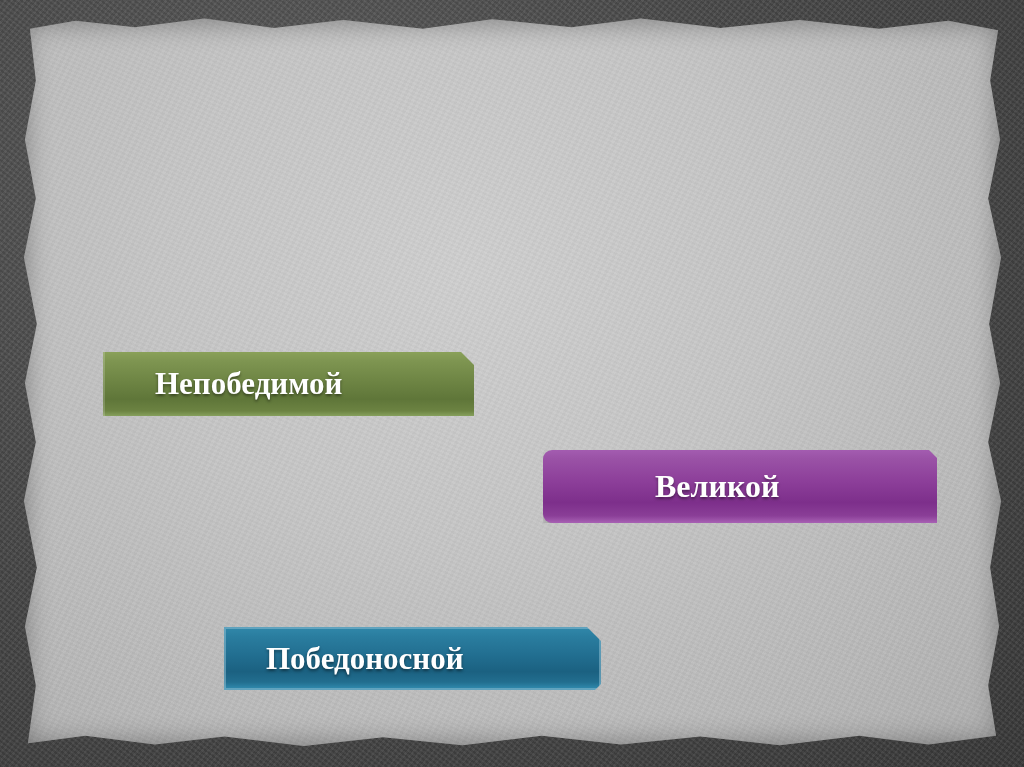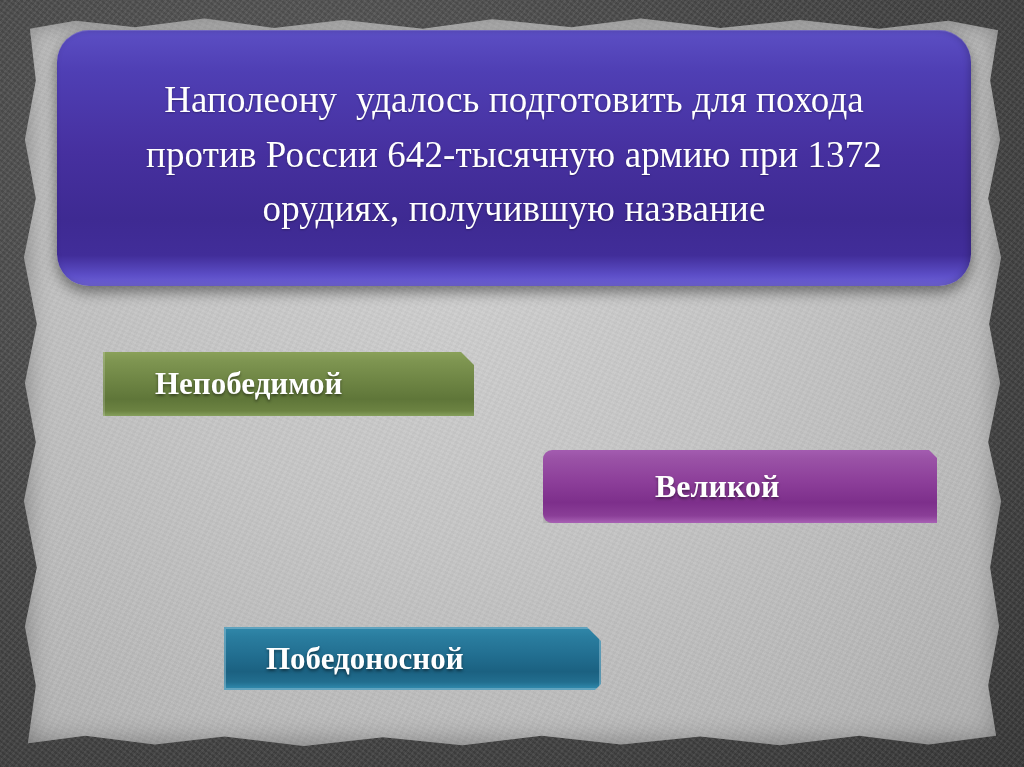--- a/index.html
+++ b/index.html
@@ -144,23 +144,20 @@
     margin-top: 31px;
   }
 </style>
 </head>
 <body>
 
 <div id="slide">
 
   <div id="paper"></div>
 
-  <div id="title-panel">
-    <div id="title-text">Наполеону  удалось подготовить для похода против России 642-тысячную армию при 1372 орудиях, получившую название</div>
-  </div>
 
   <div id="answer-purple" class="answer">
     <span class="label">Великой</span>
   </div>
 
   <div id="answer-green" class="answer">
     <span class="label">Непобедимой</span>
   </div>
 
   <div id="answer-teal" class="answer">

